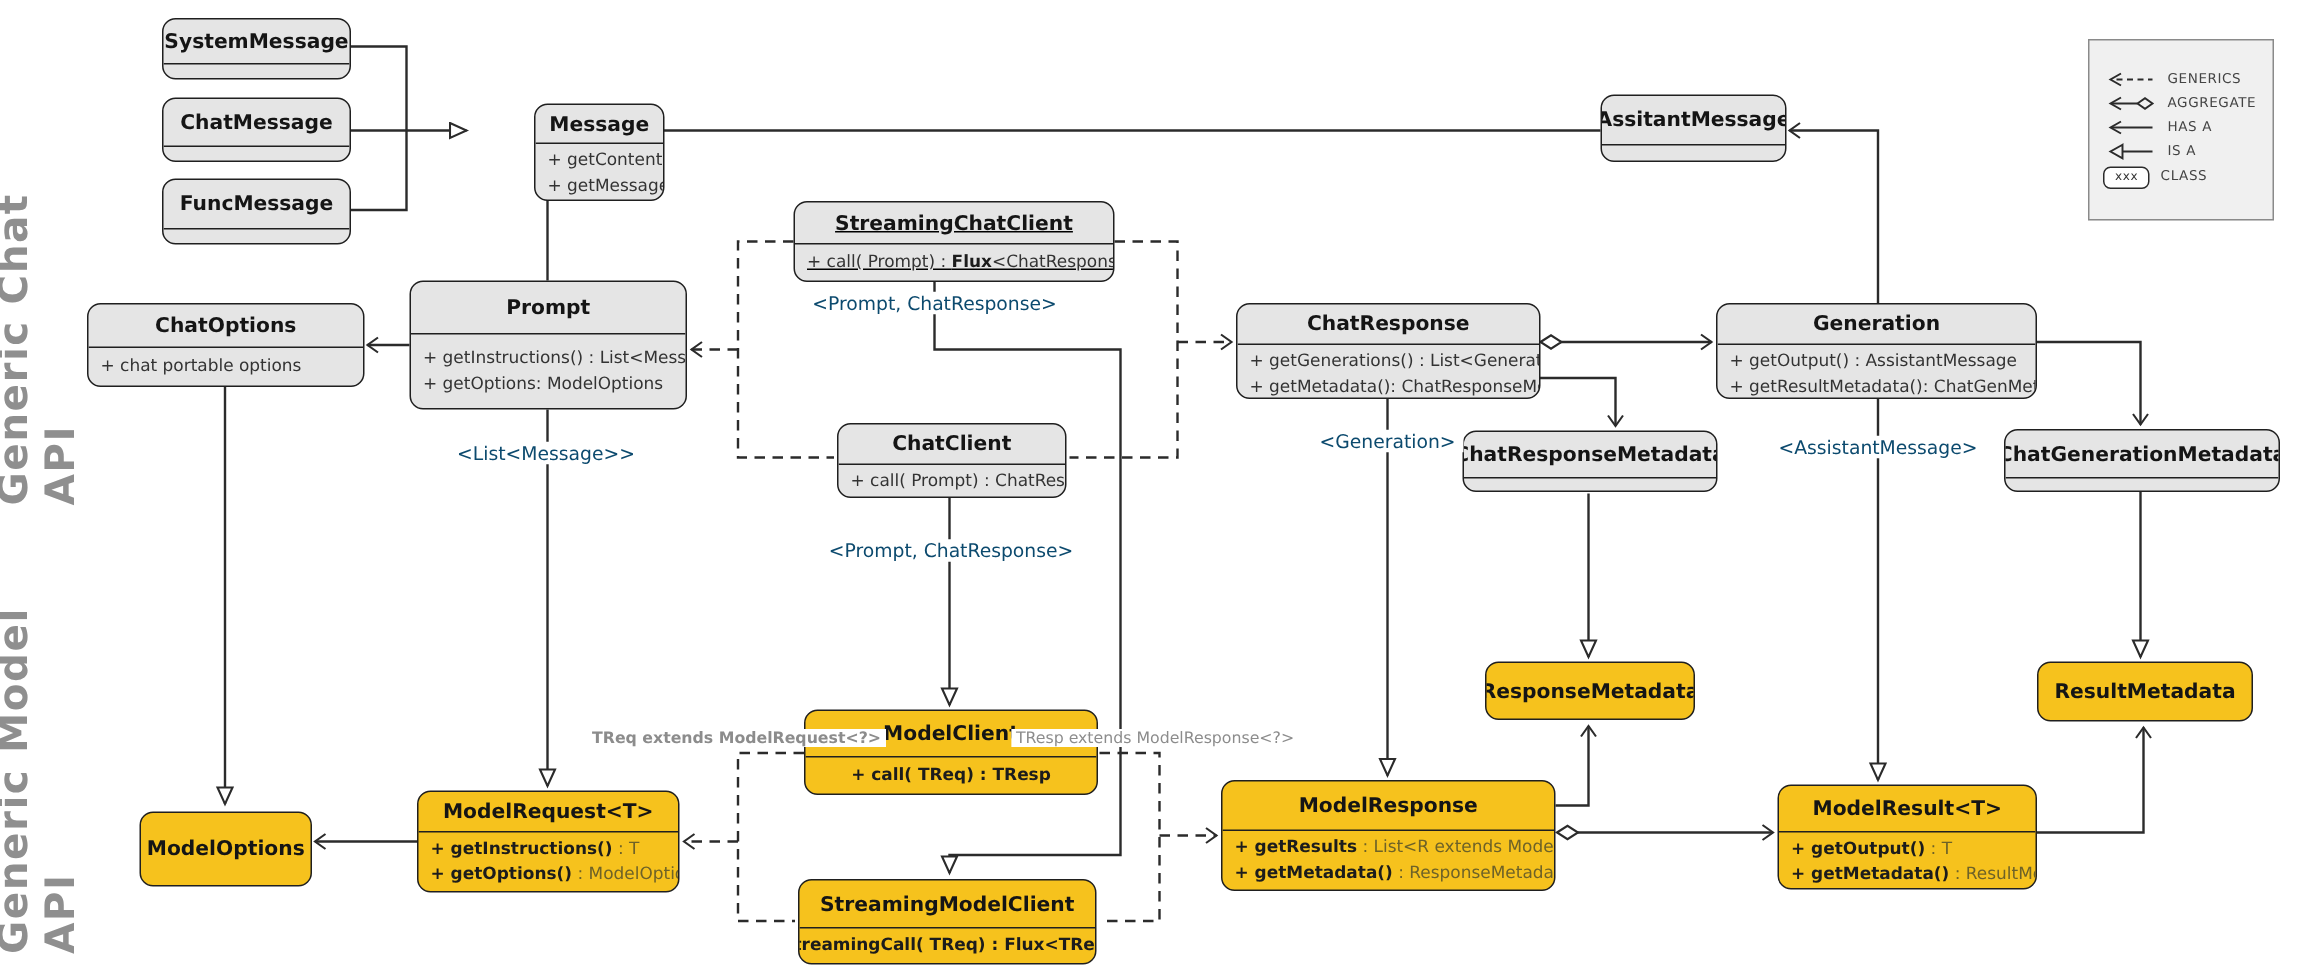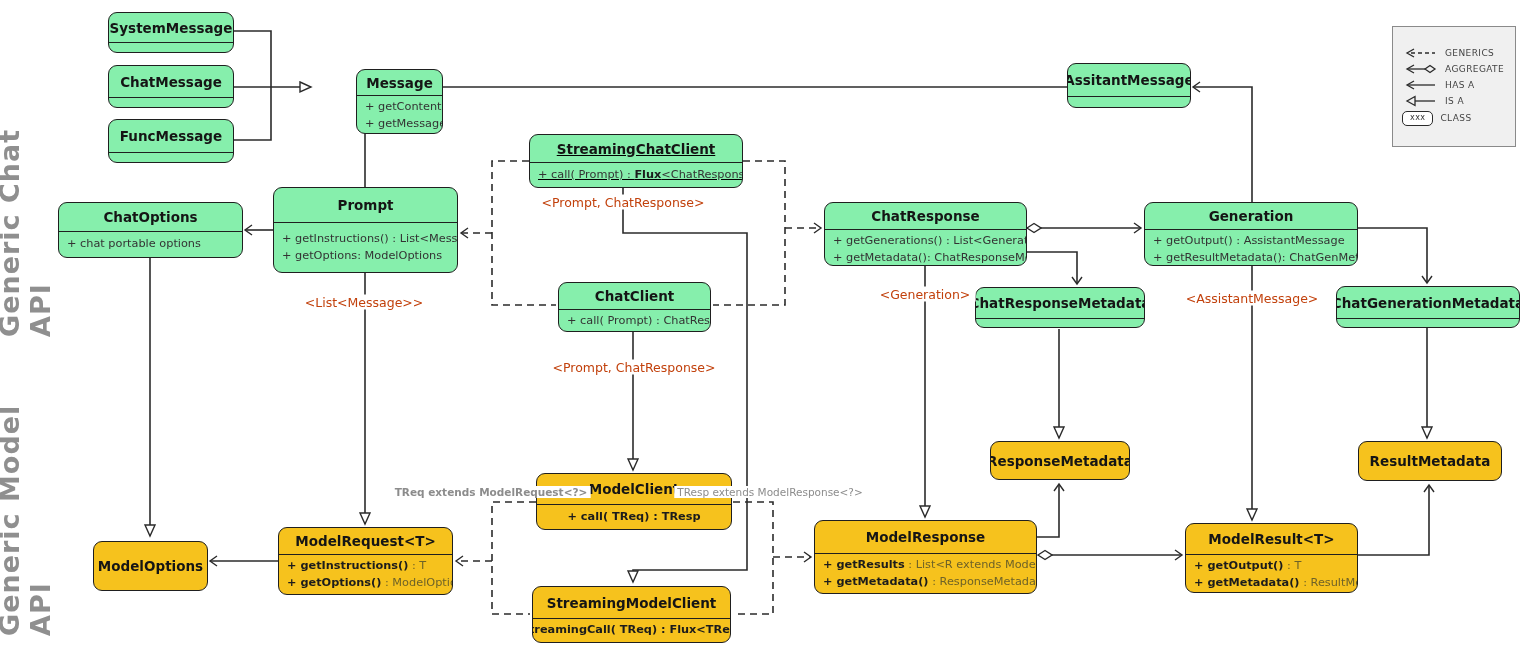--- a/index.html
+++ b/index.html
@@ -4,35 +4,35 @@
 <style>
   html,body{margin:0;padding:0;background:#fff;}
   #canvas{position:relative;width:1534px;height:652px;background:#fff;overflow:hidden;
           font-family:"DejaVu Sans","Liberation Sans",sans-serif;}
   svg.wires{position:absolute;left:0;top:0;width:1534px;height:652px;}
   .wire{stroke:#2b2b2b;stroke-width:1.6;fill:none;}
   .dashed{stroke-dasharray:7 5;}
 
   .box{position:absolute;box-sizing:border-box;border:1.7px solid #1f1f1f;border-radius:9px;
        display:flex;flex-direction:column;overflow:hidden;}
-  .green{background:#86efac;}
+  .green{background:#e5e5e5;}
   .orange{background:#f6c21d;}
   .box .title{font-weight:bold;font-size:13.5px;color:#151515;display:flex;align-items:center;
               justify-content:center;flex:0 0 auto;}
   .box.solo .title{flex:1;}
   .box .body{border-top:1.7px solid #1f1f1f;padding:3px 8px;display:flex;flex-direction:column;
              justify-content:center;gap:1px;flex:1;}
   .box .body.empty{padding:0;}
   .m{font-size:11.3px;color:#333;white-space:nowrap;line-height:1.45;}
   .mb{font-weight:bold;color:#1c1c1c;}
   .mt{color:#6e6228;}
   .fluxb{font-weight:bold;color:#1c1c1c;}
 
   .elabel{position:absolute;transform:translate(-50%,-50%);background:#fff;padding:0 5px;
-          font-size:12.5px;color:#c2410c;white-space:nowrap;}
+          font-size:12.5px;color:#0c4a6e;white-space:nowrap;}
   .glabel{position:absolute;transform:translate(-50%,-50%);background:#fff;padding:0 3px;
           font-size:10.5px;color:#8c8c8c;white-space:nowrap;}
 
   .side{position:absolute;writing-mode:vertical-rl;transform:rotate(180deg);font-weight:bold;
         font-size:27px;color:#8f8f8f;letter-spacing:1px;display:flex;align-items:center;
         justify-content:center;}
 
   .legend{position:absolute;left:1392px;top:26px;width:124px;height:121px;background:#f0f0f0;
           border:1.3px solid #8a8a8a;box-sizing:border-box;display:flex;flex-direction:column;
           justify-content:center;gap:4px;padding:6px 9px;}

